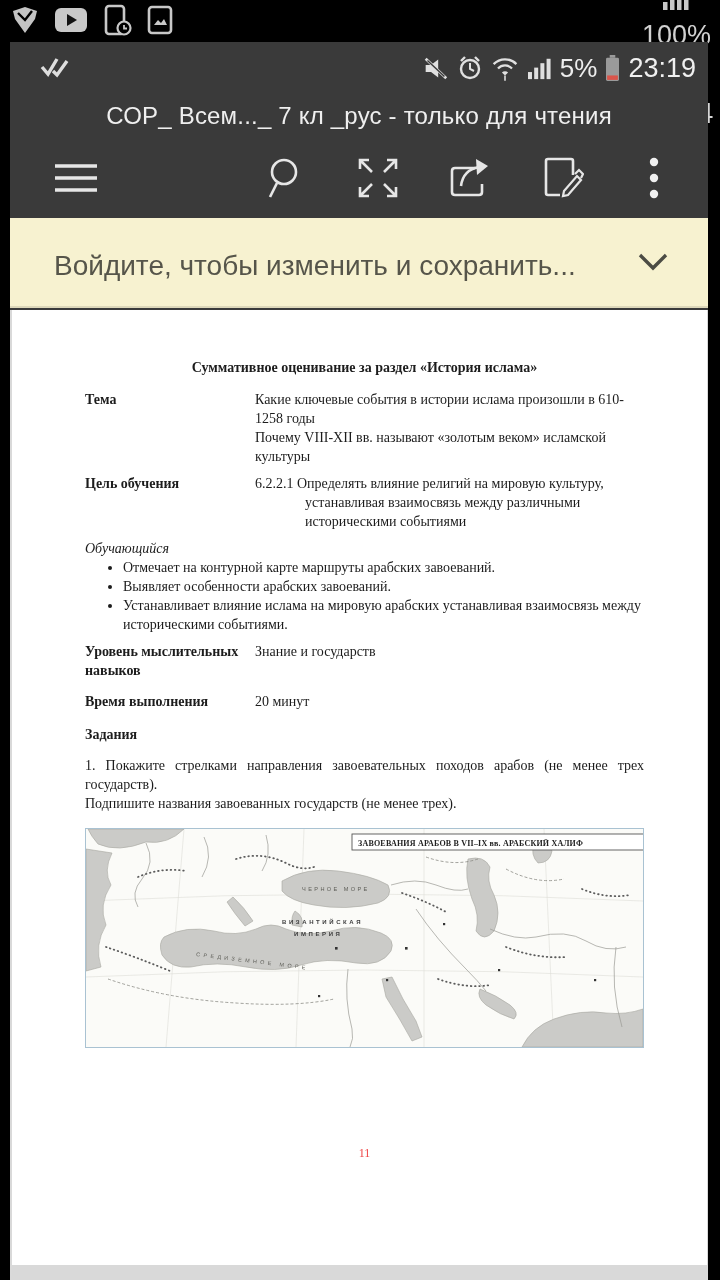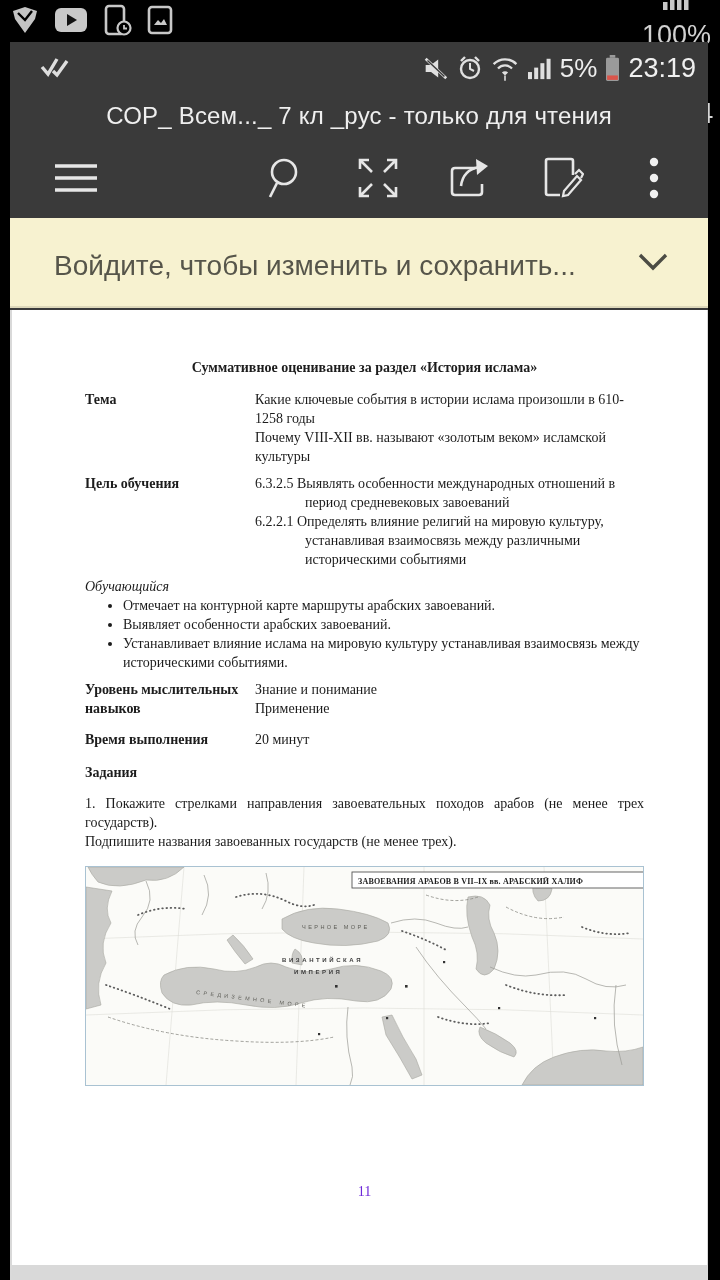--- a/index.html
+++ b/index.html
@@ -50,21 +50,21 @@
   .hang{padding-left:50px;text-indent:-50px;}
   .intro{font-style:italic;}
   ul.crit{margin:0 0 0 0;padding-left:38px;}
   ul.crit li{margin:0;}
   .row-tight{margin-bottom:12px;}
   .tasks-h{font-weight:bold;margin:14px 0 12px 0;}
   .task p{margin:0;}
   .task .just{text-align:justify;}
   .mapbox{margin-top:15px;width:557px;height:218px;border:1px solid #a9c2d2;
           box-sizing:content-box;background:#fbfbf8;}
-  .pageno{text-align:center;margin-top:96px;font-size:14px;color:#6d28d9;}
+  .pageno{text-align:center;margin-top:96px;font-size:12px;color:#ef4444;}
 </style>
 </head>
 <body>
 
 <div class="osb">
   <div class="osb-left">
     <svg class="ic" width="30" height="30" viewBox="0 0 30 30">
       <path d="M15 2 L27 6 L25 14 L15 28 L5 14 L3 6 Z M15 6 L15 22" fill="#c4c4c4"></path>
       <path d="M8 8 L15 15 L22 6" stroke="#000" stroke-width="2.4" fill="none"></path>
     </svg>
@@ -218,41 +218,39 @@
         <div class="lbl">Тема</div>
         <div class="val">
           <p style="margin:0">Какие ключевые события в истории ислама произошли в 610-1258 годы</p>
           <p style="margin:0">Почему VIII-XII вв. называют «золотым веком» исламской культуры</p>
         </div>
       </div>
 
       <div class="row">
         <div class="lbl">Цель обучения</div>
         <div class="val">
-          <p class="hang" style="margin:0">6.3.2.5 Выявлять особенности международных отношений в период средневековых завоеваний</p>
           <p class="hang" style="margin:0">6.2.2.1 Определять влияние религий на мировую культуру, устанавливая взаимосвязь между различными историческими событиями</p>
         </div>
       </div>
 
       <div class="row">
         <div class="val">
           <div class="intro">Обучающийся</div>
           <ul class="crit">
             <li>Отмечает на контурной карте маршруты арабских завоеваний.</li>
             <li>Выявляет особенности арабских завоеваний.</li>
-            <li>Устанавливает влияние ислама на мировую культуру устанавливая взаимосвязь между историческими событиями.</li>
+            <li>Устанавливает влияние ислама на мировую арабских устанавливая взаимосвязь между историческими событиями.</li>
           </ul>
         </div>
       </div>
 
       <div class="row row-tight">
         <div class="lbl">Уровень мыслительных навыков</div>
         <div class="val">
-          <p style="margin:0">Знание и понимание</p>
-          <p style="margin:0">Применение</p>
+          <p style="margin:0">Знание и государств</p>
         </div>
       </div>
 
       <div class="row row-tight">
         <div class="lbl">Время выполнения</div>
         <div class="val">20 минут</div>
       </div>
 
       <div class="tasks-h">Задания</div>
 

